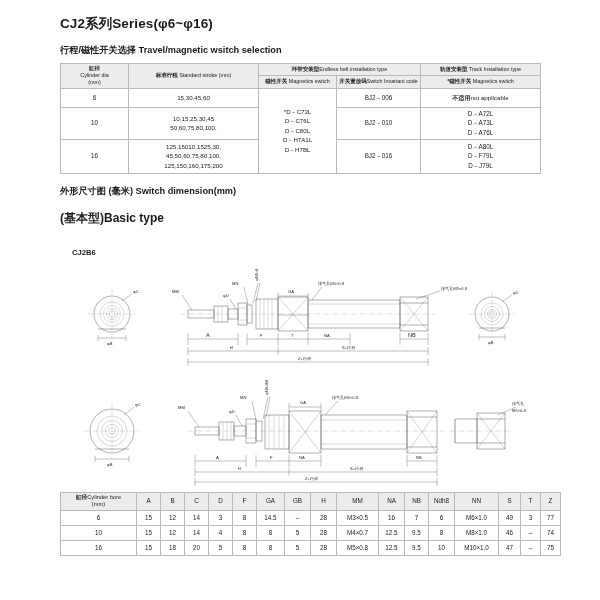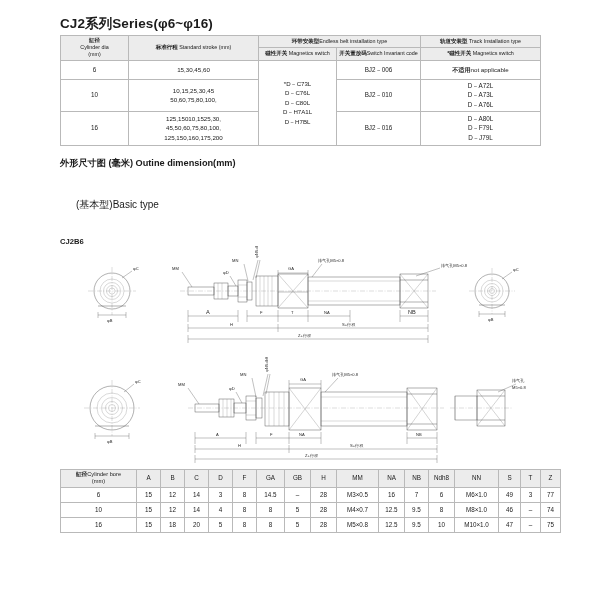--- a/index.html
+++ b/index.html
@@ -14,22 +14,22 @@
   .wrap{position:absolute;left:60px;top:0;width:480px;}
 
   h1.title{
     font-size:13.5px;font-weight:bold;margin:0;
     padding-top:15px;letter-spacing:.1px;
   }
   h2.section{
     font-size:9.2px;font-weight:bold;margin:0;
     padding-top:11px;padding-bottom:4px;
   }
-  h3.sub{font-size:10px;font-weight:normal;margin:16px;padding-top:8px;}
-  h3.model{font-size:7.6px;font-weight:bold;margin:0;padding-top:9px;}
+  h3.sub{font-size:12px;font-weight:bold;margin:0;padding-top:8px;}
+  h3.model{font-size:7.6px;font-weight:bold;margin:12px;padding-top:9px;}
 
   
   table{border-collapse:collapse;width:480px;table-layout:fixed;}
   table td,table th{
     border:0.6px solid #b9b9b9;
     text-align:center;vertical-align:middle;
     font-weight:normal;
     padding:1px 1px;
   }
   .t-travel{margin-top:2px;}
@@ -61,20 +61,21 @@
   .dimline{stroke:#4a4a4a;stroke-width:.35;fill:none;}
 </style>
 </head>
 <body>
 
 <div class="page">
 <div class="wrap">
 
   <h1 class="title">CJ2系列Series(φ6~φ16)</h1>
 
+  <h2 class="section">行程/磁性开关选择  Travel/magnetic wsitch selection</h2>
 
   <table class="t-travel">
     <colgroup>
       <col style="width:68px">
           <col style="width:130px">
           <col style="width:78px">
       <col style="width:84px">
           <col style="width:120px">
     </colgroup>
     <thead>
@@ -149,21 +150,21 @@
         <td>BJ2－016</td>
         <td>
           <div>D－A80L</div>
           <div>D－F79L</div>
           <div>D－J79L</div>
         </td>
       </tr>
     </tbody>
   </table>
 
-  <h2 class="section">外形尺寸图 (毫米) Outine dimension(mm)</h2>
+  <h2 class="section">外形尺寸图 (毫米) Switch dimension(mm)</h2>
   <h3 class="sub">(基本型)Basic type</h3>
   <h3 class="model">CJ2B6</h3>
 
   <div class="draw">
   <svg viewBox="0 0 480 100" width="480" height="100">
 
     <g>
       <circle class="ln" cx="52" cy="45" r="18"></circle>
       <circle class="ln-t" cx="52" cy="45" r="12"></circle>
       <circle class="ln-t" cx="52" cy="45" r="8.5"></circle>

